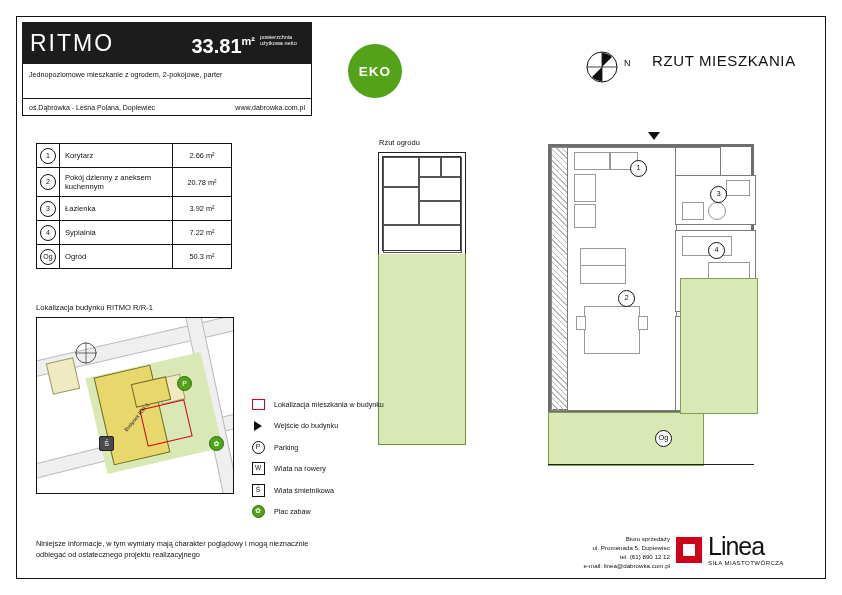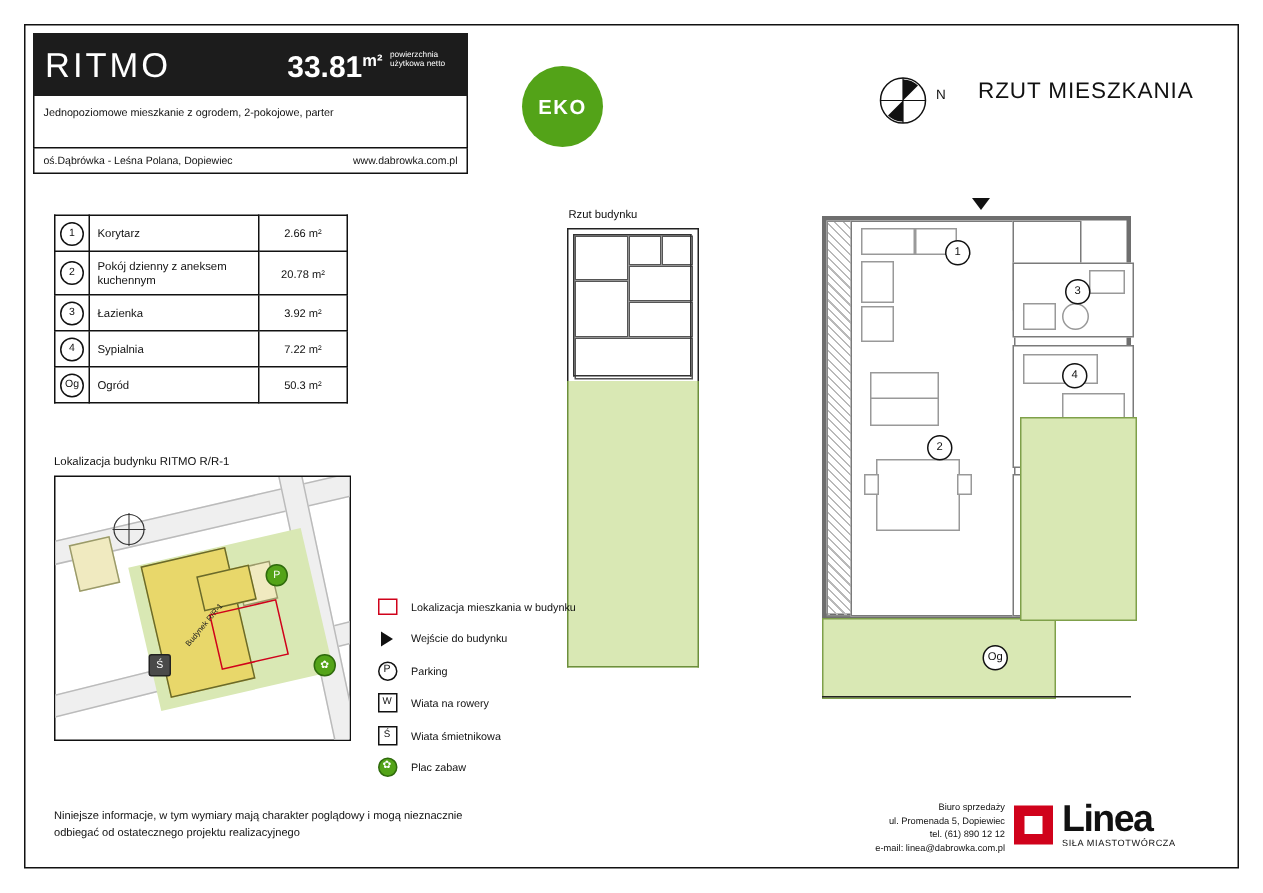--- a/index.html
+++ b/index.html
@@ -195,21 +195,21 @@
     display:flex;align-items:center;
   }
   .linea-mark{
     width:26px;height:26px;background:#d0021b;margin-right:6px;
     position:relative;
   }
   .linea-mark:after{
     content:"";position:absolute;left:7px;top:7px;width:12px;height:12px;background:#fff;
   }
   .linea-word{
-    font-size:25px;font-weight:700;letter-spacing:-1px;line-height:24px;
+    font-size:25px;font-weight:400;letter-spacing:-1px;line-height:24px;
   }
   .linea-sub{
     font-size:6.1px;letter-spacing:.4px;text-align:right;margin-top:1px;
   }
 </style>
 </head>
 <body>
 
 <div class="sheet">
   <div class="frame"></div>
@@ -267,21 +267,21 @@
     <svg width="34" height="34" viewBox="0 0 34 34">
       <circle cx="17" cy="17" r="15" fill="#fff" stroke="#111" stroke-width="1"></circle>
       <path d="M17 2 L17 32 M2 17 L32 17" stroke="#111" stroke-width="0.8"></path>
       <path d="M17 17 L27 7 A14 14 0 0 0 17 3 Z" fill="#111"></path>
       <path d="M17 17 L7 27 A14 14 0 0 0 17 31 Z" fill="#111"></path>
     </svg>
   </div>
   <div class="compass-n">N</div>
   <div class="rzut-title">RZUT MIESZKANIA</div>
 
-  <div class="garden-label">Rzut budynku</div>
+  <div class="garden-label">Rzut ogrodu</div>
   <div class="garden-box">
     <div class="mini-room" style="left:4px;top:4px;width:34px;height:28px;"></div>
     <div class="mini-room" style="left:40px;top:4px;width:20px;height:18px;"></div>
     <div class="mini-room" style="left:62px;top:4px;width:19px;height:18px;"></div>
     <div class="mini-room" style="left:40px;top:24px;width:41px;height:22px;"></div>
     <div class="mini-room" style="left:4px;top:34px;width:34px;height:36px;"></div>
     <div class="mini-room" style="left:40px;top:48px;width:41px;height:22px;"></div>
     <div class="mini-room" style="left:4px;top:72px;width:77px;height:26px;"></div>
     <div class="mini-wall" style="left:3px;top:3px;width:79px;height:1.4px;"></div>
     <div class="mini-wall" style="left:3px;top:97px;width:79px;height:1.4px;"></div>

